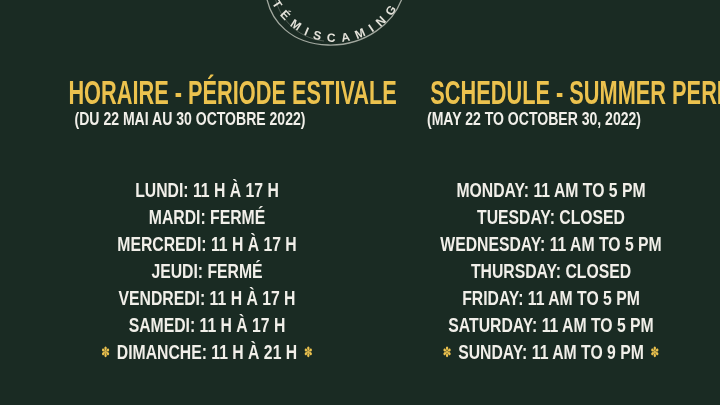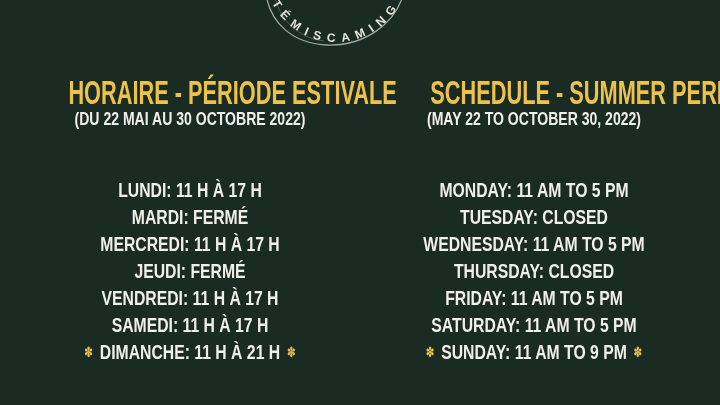--- a/index.html
+++ b/index.html
@@ -62,21 +62,21 @@
     line-height: 23px;
     font-weight: bold;
     color: #f1efe9;
     transform: scaleX(.78);
     transform-origin: center;
     white-space: nowrap;
   }
   .sched {
     position: absolute;
     top: 176px;
-    left: 0;
+    left: 17px;
     width: 100%;
   }
   .sched-line {
     display: flex;
     justify-content: center;
     align-items: center;
     gap: 9px;
     font-size: 21px;
     line-height: 27px;
     height: 27px;

